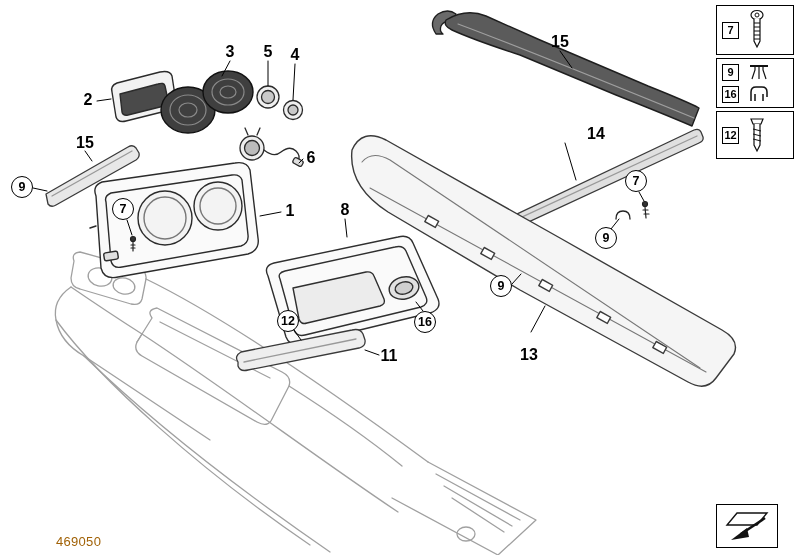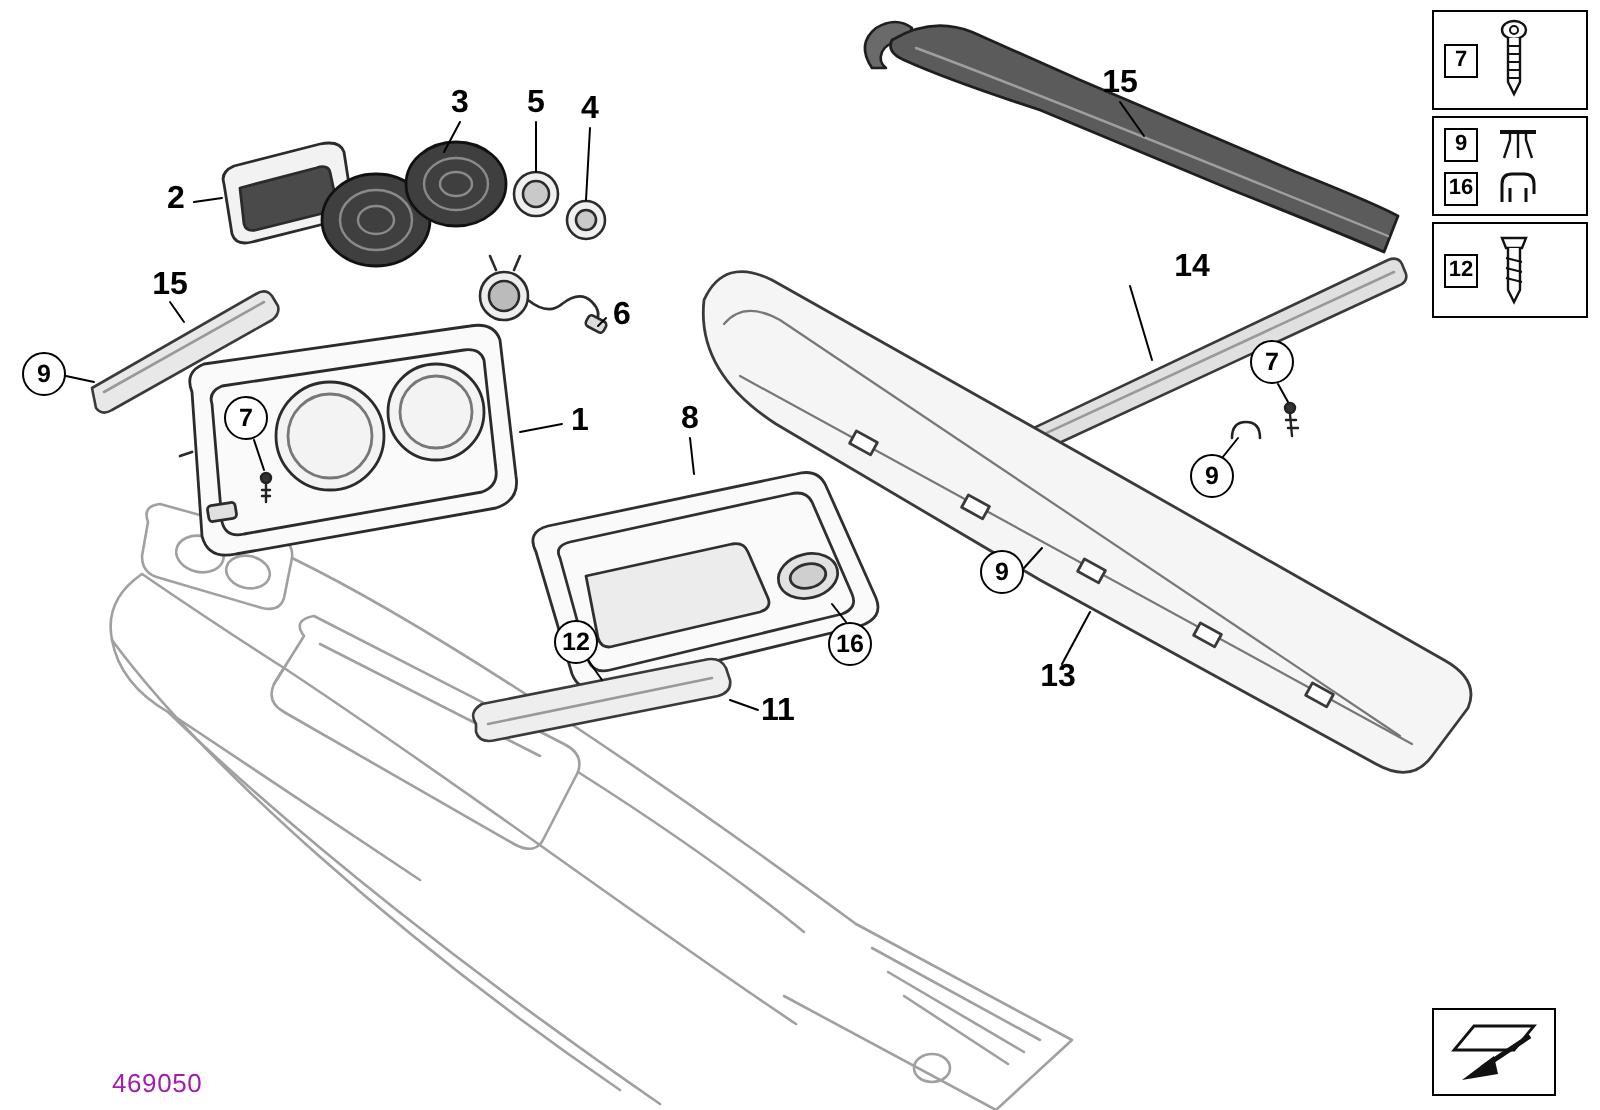--- a/index.html
+++ b/index.html
@@ -21,21 +21,21 @@
   .lcell.lcol { flex-direction:column; align-items:stretch; gap:2px; }
   .lrow { display:flex; align-items:center; gap:7px; cursor:pointer; }
   .lnum {
     width:17px; height:17px; border:1.2px solid #000; background:#fff; flex:0 0 auto;
     display:flex; align-items:center; justify-content:center; font-size:11px; font-weight:bold;
   }
   .dirbox {
     position:absolute; left:716px; top:504px; width:62px; height:44px;
     border:1px solid #000; background:#fff; display:flex; align-items:center; justify-content:center;
   }
-  .footnum { position:absolute; left:56px; top:534px; font-size:13px; color:#a21caf; letter-spacing:.3px; }
+  .footnum { position:absolute; left:56px; top:534px; font-size:13px; color:#a16207; letter-spacing:.3px; }
 </style>
 </head>
 <body>
 
 <div class="stage">
 
   <svg class="art" viewBox="0 0 800 555" stroke-linejoin="round" stroke-linecap="round">
 
     <g stroke="#a0a0a0" fill="none" stroke-width="1.3">
       <path d="M74,261 Q71,253 80,252 L138,268 Q147,271 146,279 L142,299 Q140,306 131,304 L80,289 Q71,287 71,278 Z"></path>
@@ -179,21 +179,21 @@
   <div class="coc" style="left:22px;top:187px">9</div>
   <div class="coc" style="left:123px;top:209px">7</div>
   <div class="co" style="left:290px;top:211px">1</div>
   <div class="co" style="left:311px;top:158px">6</div>
   <div class="co" style="left:345px;top:210px">8</div>
   <div class="co" style="left:560px;top:42px">15</div>
   <div class="co" style="left:596px;top:134px">14</div>
   <div class="coc" style="left:636px;top:181px">7</div>
   <div class="coc" style="left:606px;top:238px">9</div>
   <div class="coc" style="left:501px;top:286px">9</div>
-  <div class="co" style="left:529px;top:339px">13</div>
+  <div class="co" style="left:529px;top:355px">13</div>
   <div class="coc" style="left:425px;top:322px">16</div>
   <div class="coc" style="left:288px;top:321px">12</div>
   <div class="co" style="left:389px;top:356px">11</div>
 
   <div class="legend">
     <div class="lcell">
       <div class="lnum">7</div>
       <svg width="22" height="42" viewBox="0 0 22 42">
         <ellipse cx="11" cy="6" rx="6" ry="4.5" fill="#fff" stroke="#111" stroke-width="1.2"></ellipse>
         <circle cx="11" cy="6" r="2" fill="none" stroke="#111"></circle>

